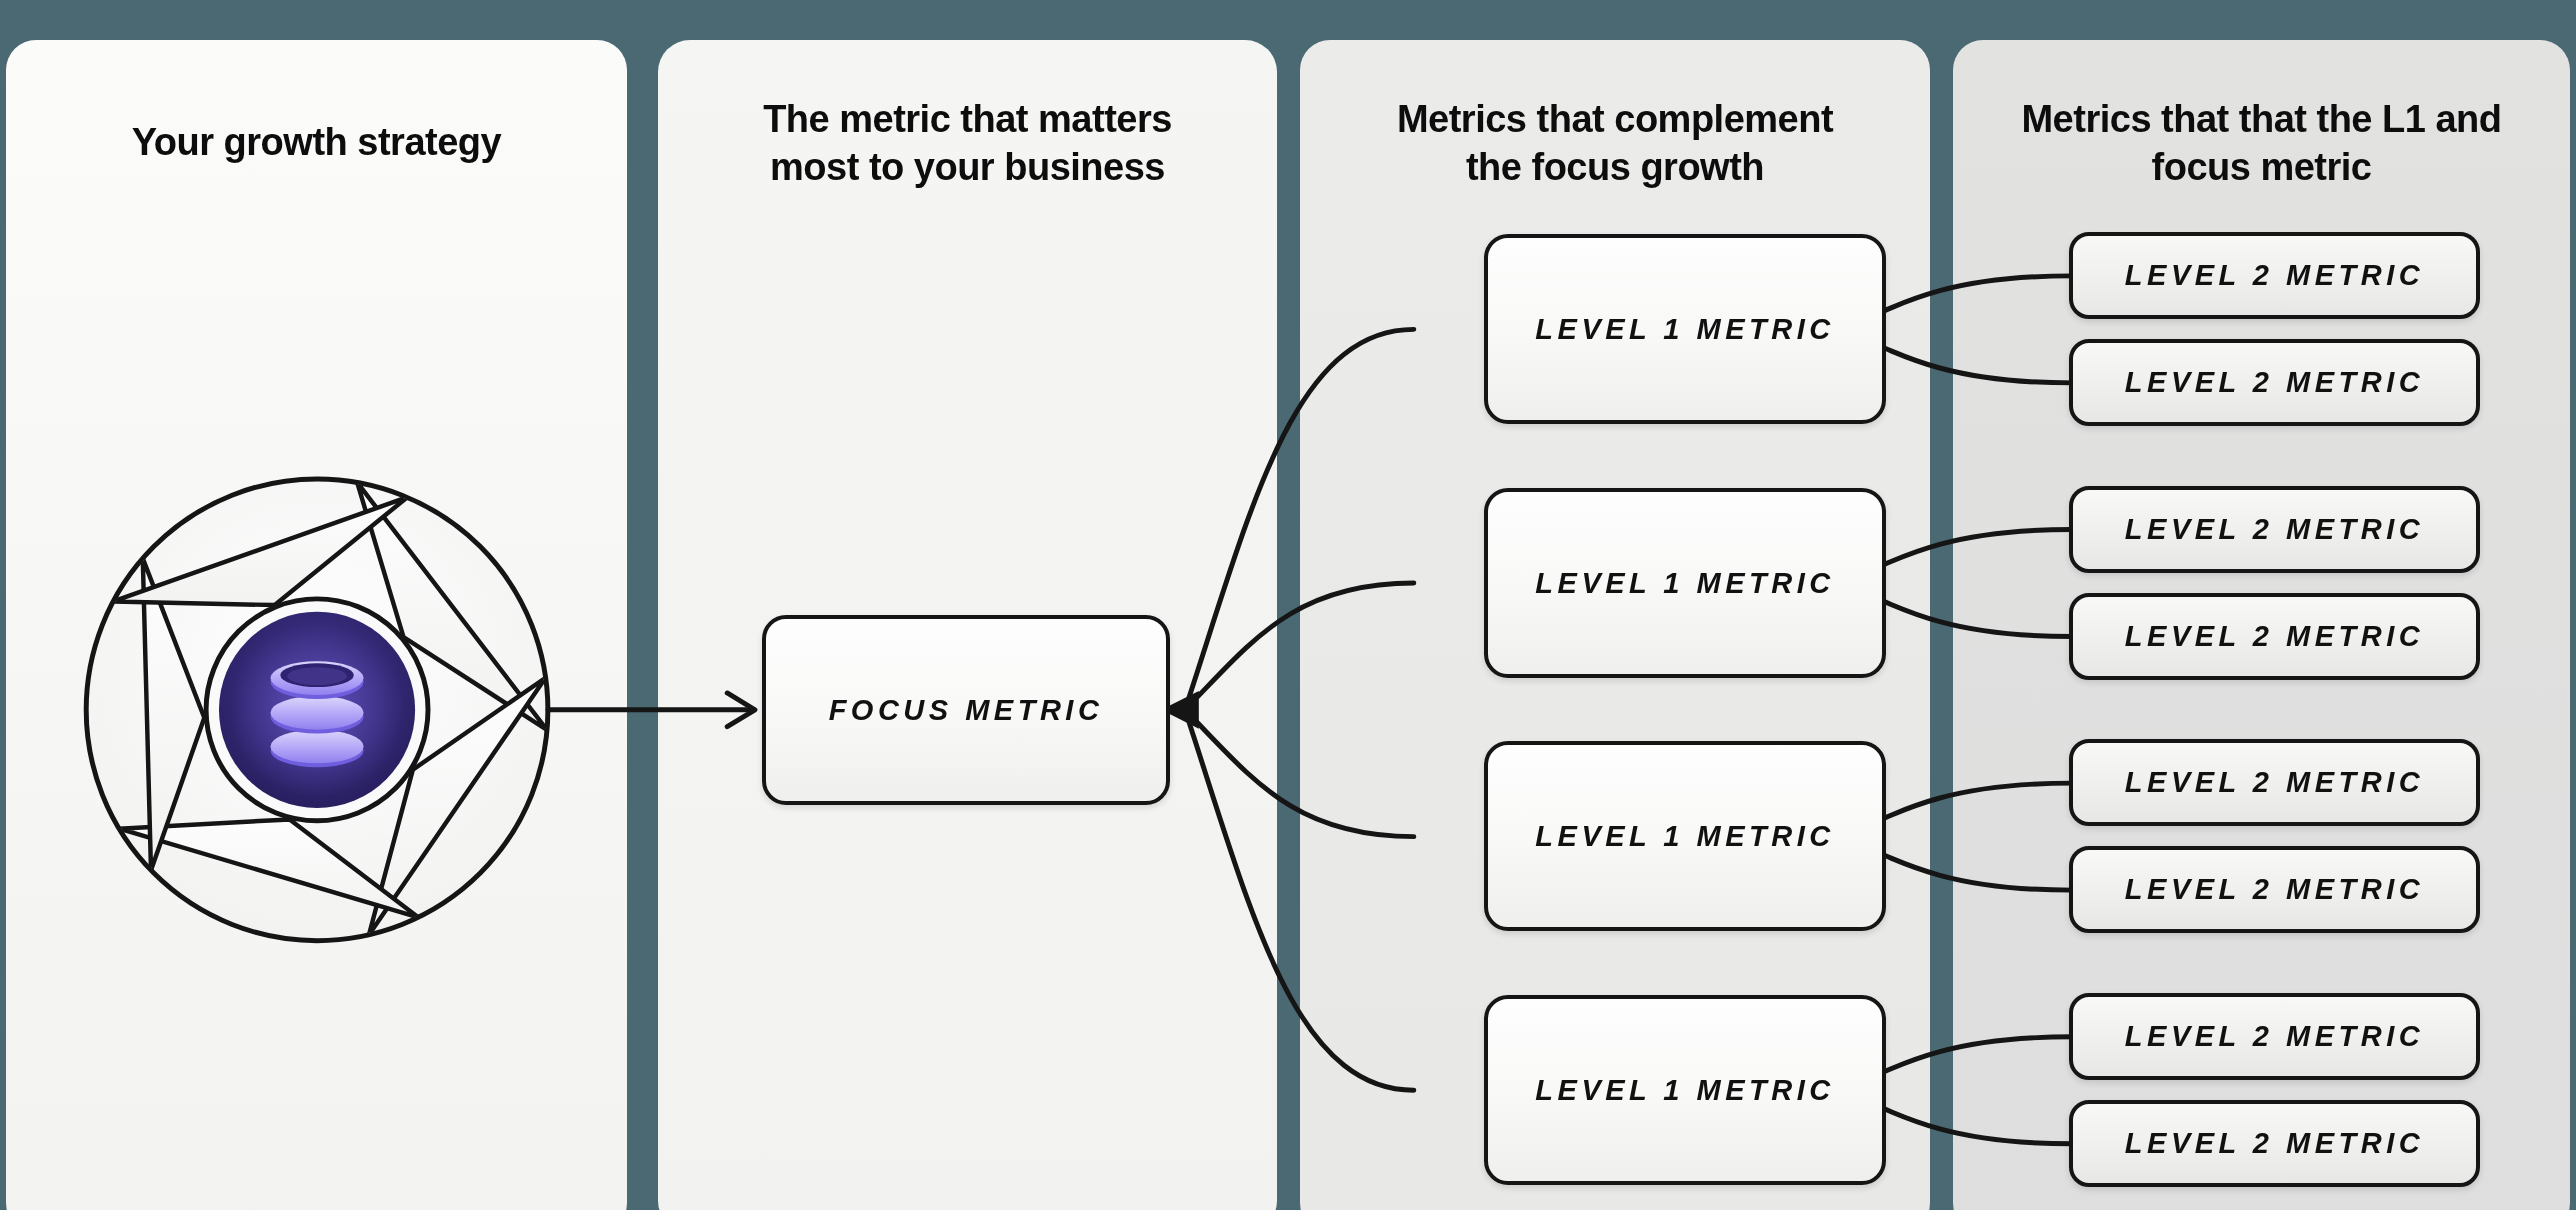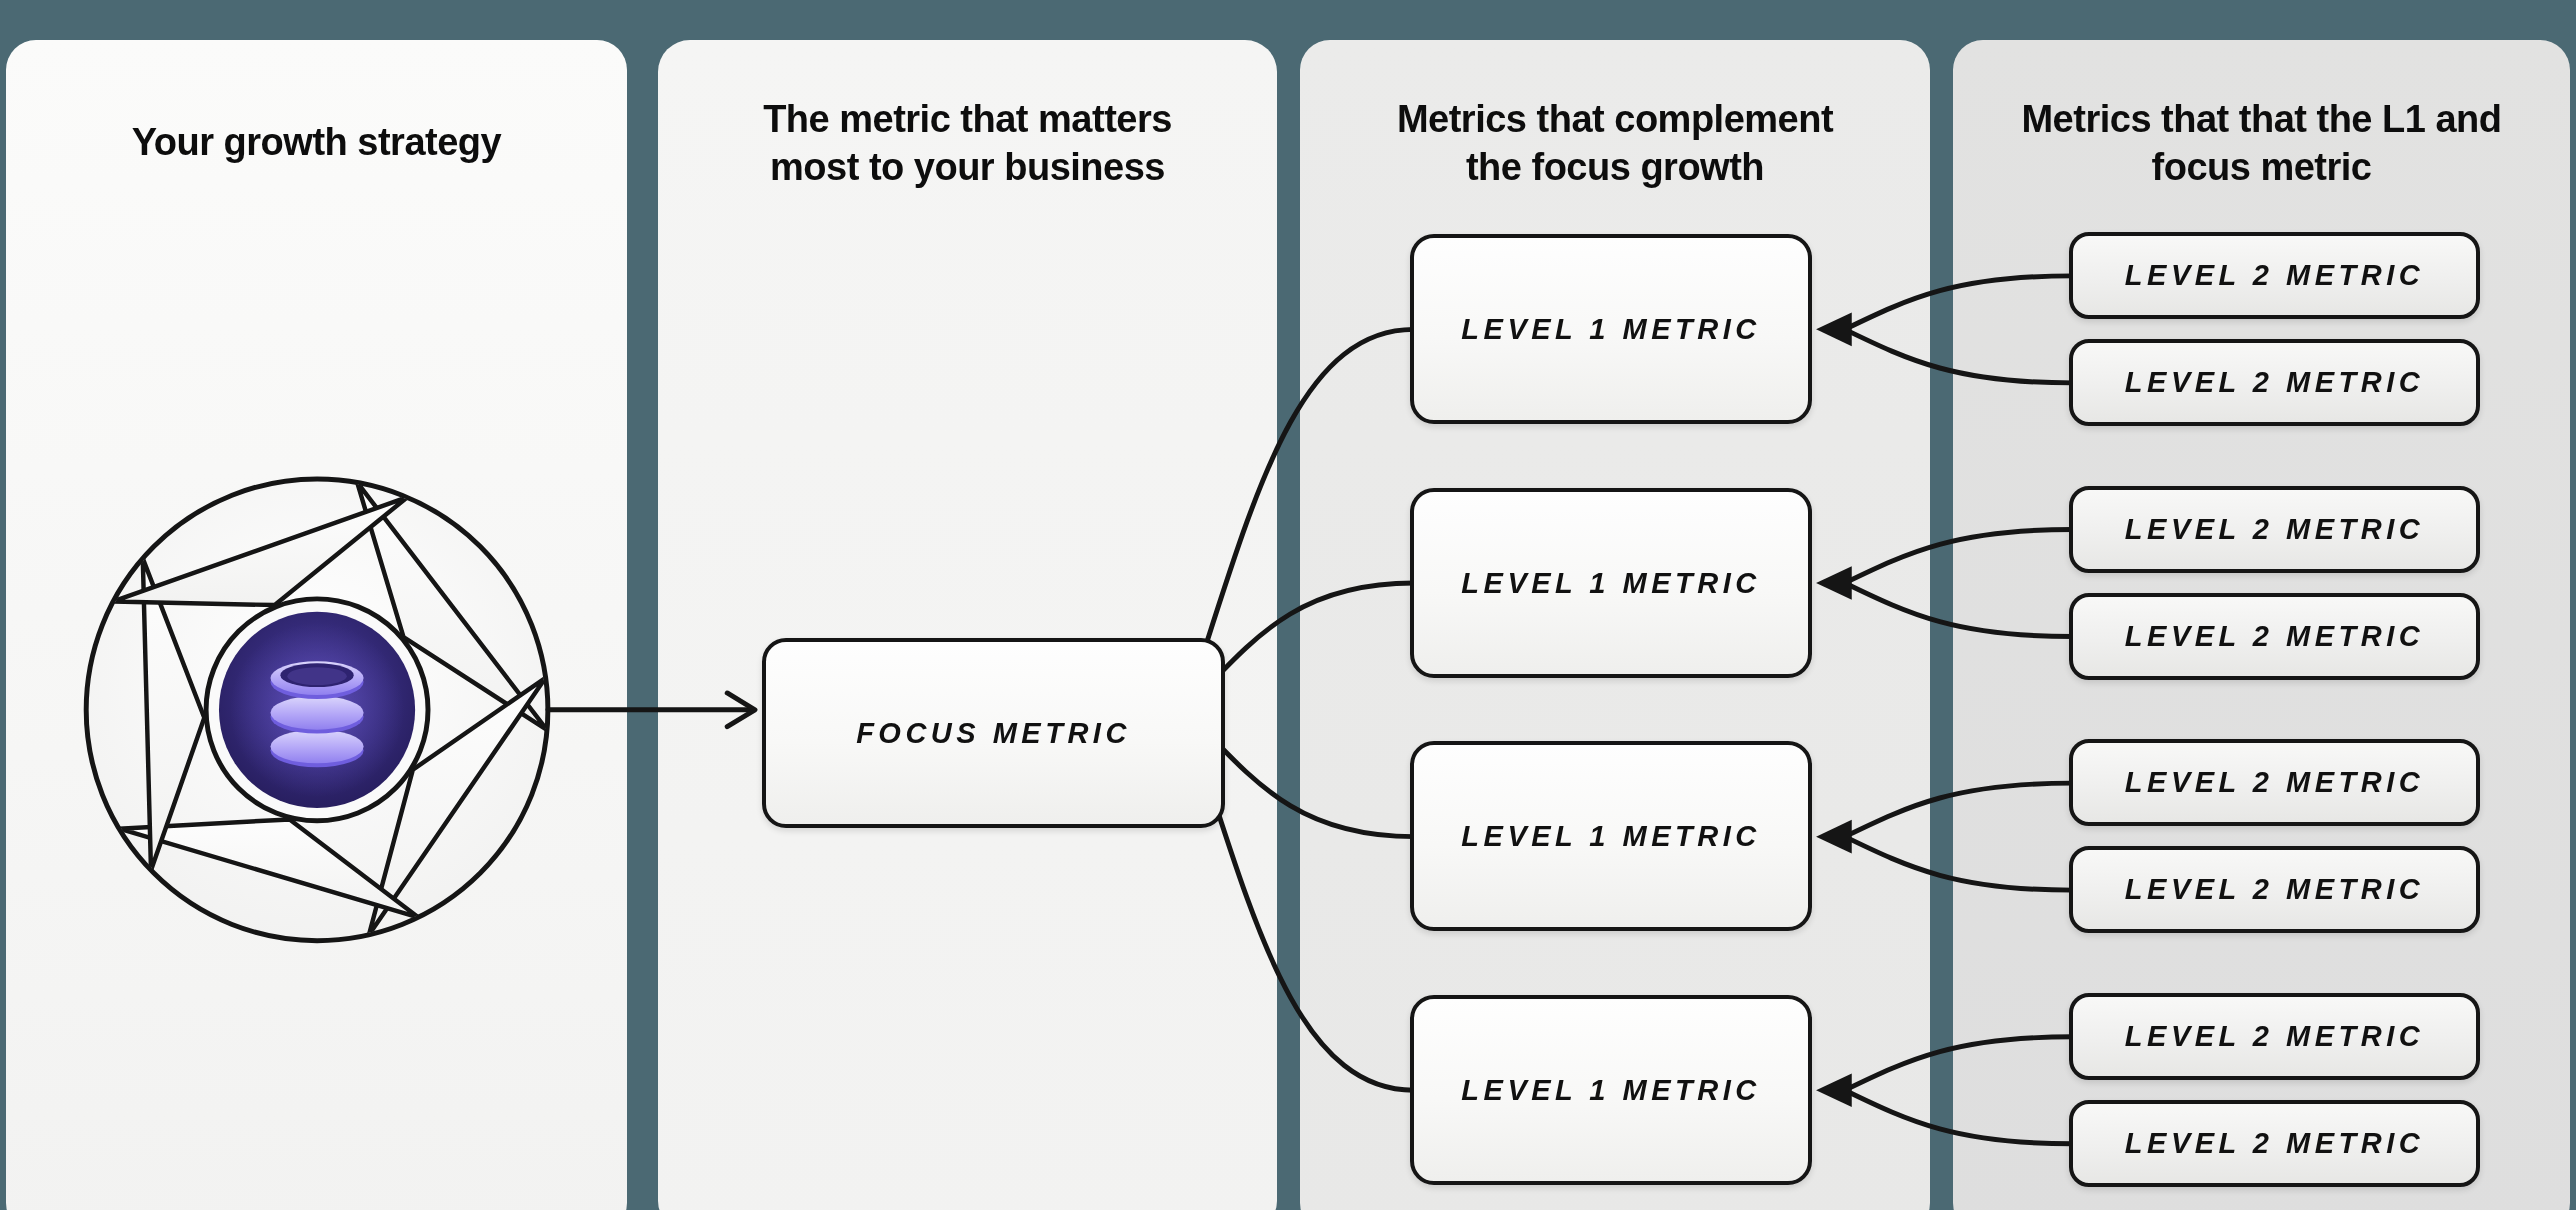--- a/index.html
+++ b/index.html
@@ -44,22 +44,22 @@
     box-shadow:0 3px 6px rgba(0,0,0,0.12);
     box-sizing:border-box;
     text-align:center;
     font-style:italic;
   }
   .node-big{
     width:402px;height:190px;border-radius:24px;
     background:linear-gradient(180deg,#fefefe 0%,#f8f8f7 55%,#efefed 100%);
     font-size:29px;letter-spacing:4.5px;
   }
-  .node-focus{left:762px;top:606px;width:463px;}
-  .node-l1{left:1410px;}
+  .node-focus{left:762px;top:583px;width:408px;}
+  .node-l1{left:1484px;}
   .node-l1-0{top:202px;} .node-l1-1{top:456px;} .node-l1-2{top:709px;} .node-l1-3{top:963px;}
   .node-small{
     left:2069px;width:411px;height:87px;border-radius:20px;
     background:linear-gradient(180deg,#f8f8f7 0%,#efefee 55%,#e7e7e5 100%);
     font-size:29px;letter-spacing:4.5px;
   }
   .node-l2-0{top:200px;} .node-l2-1{top:307px;}
   .node-l2-2{top:454px;} .node-l2-3{top:561px;}
   .node-l2-4{top:707px;} .node-l2-5{top:814px;}
   .node-l2-6{top:961px;} .node-l2-7{top:1068px;}

